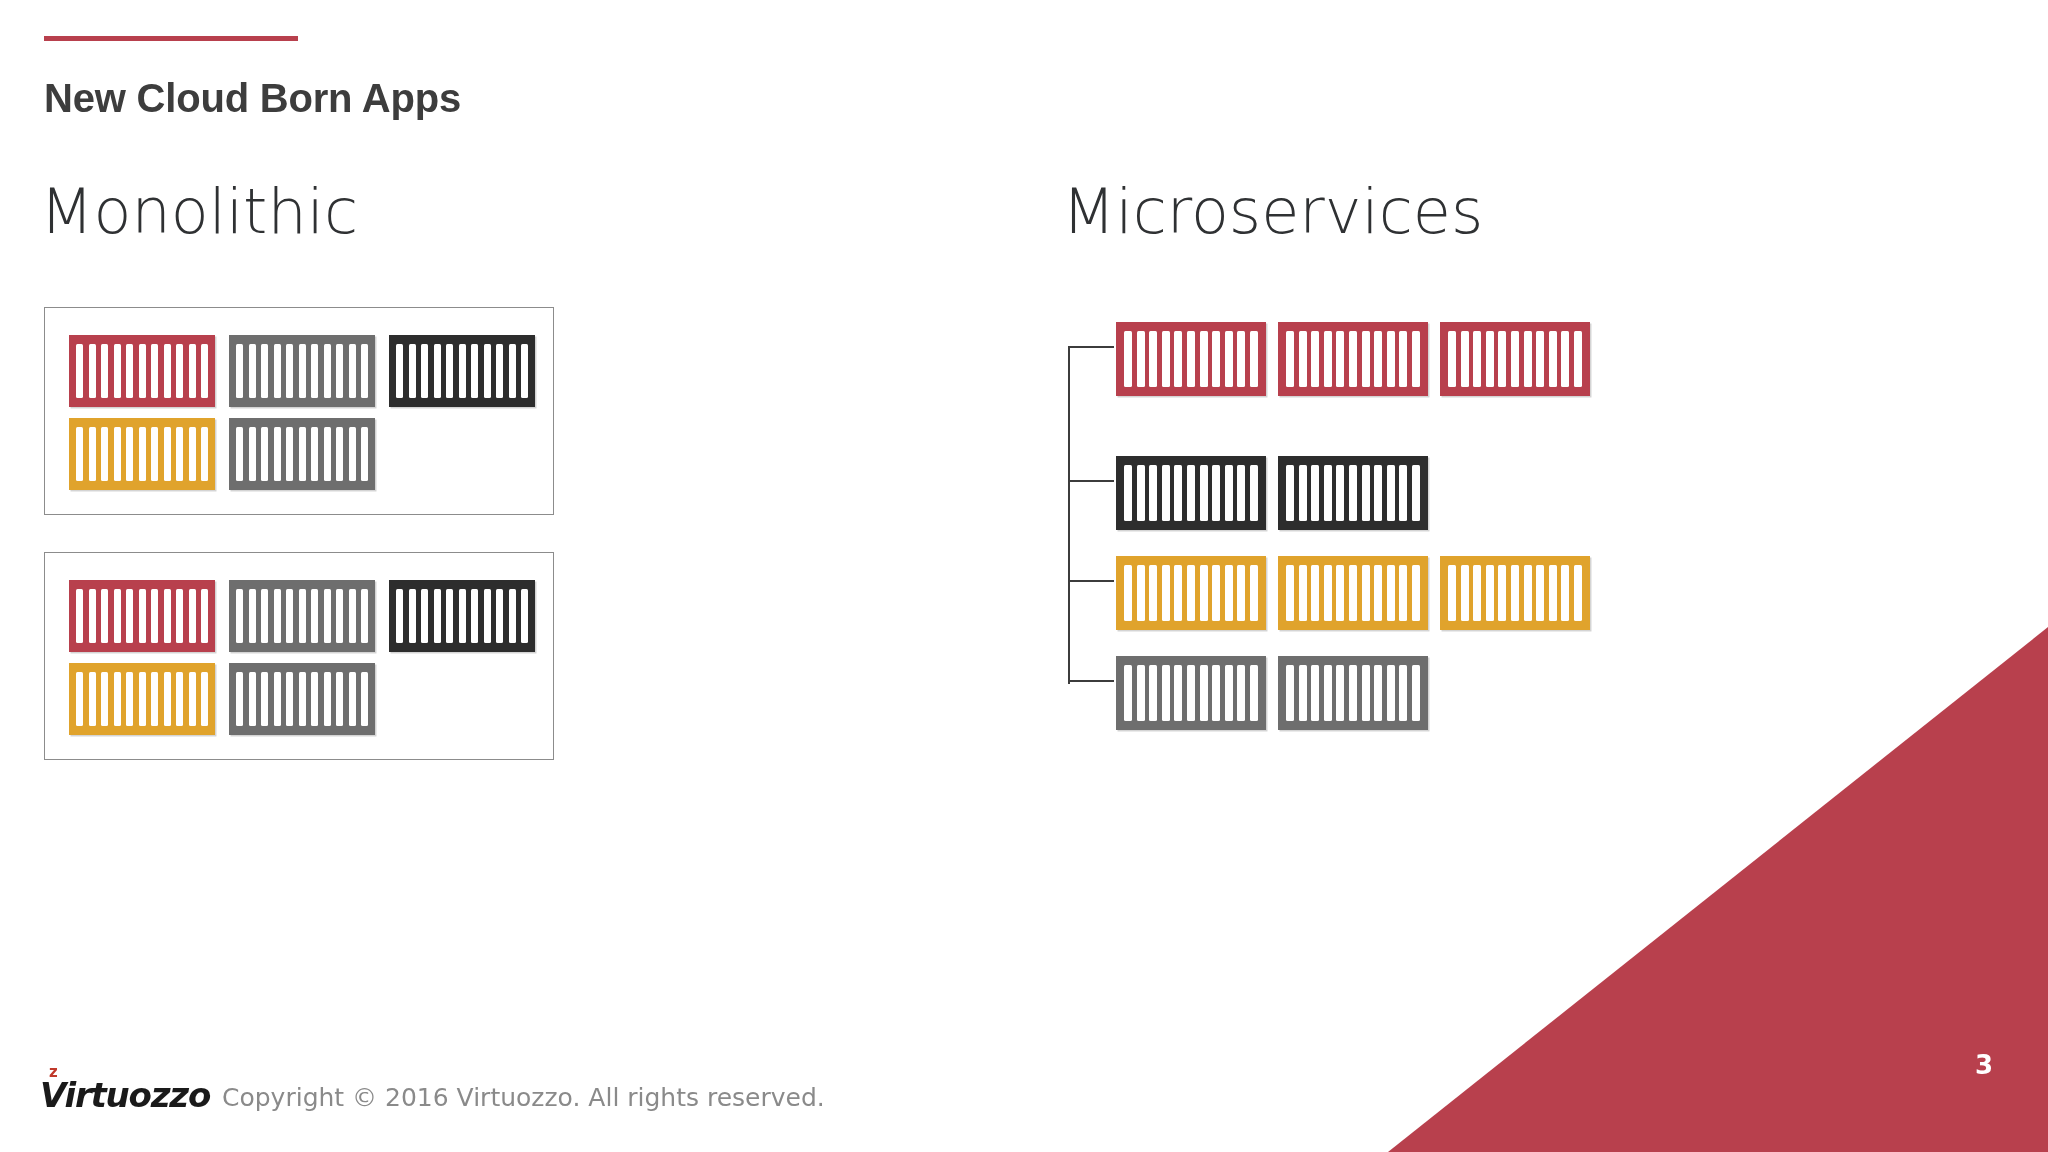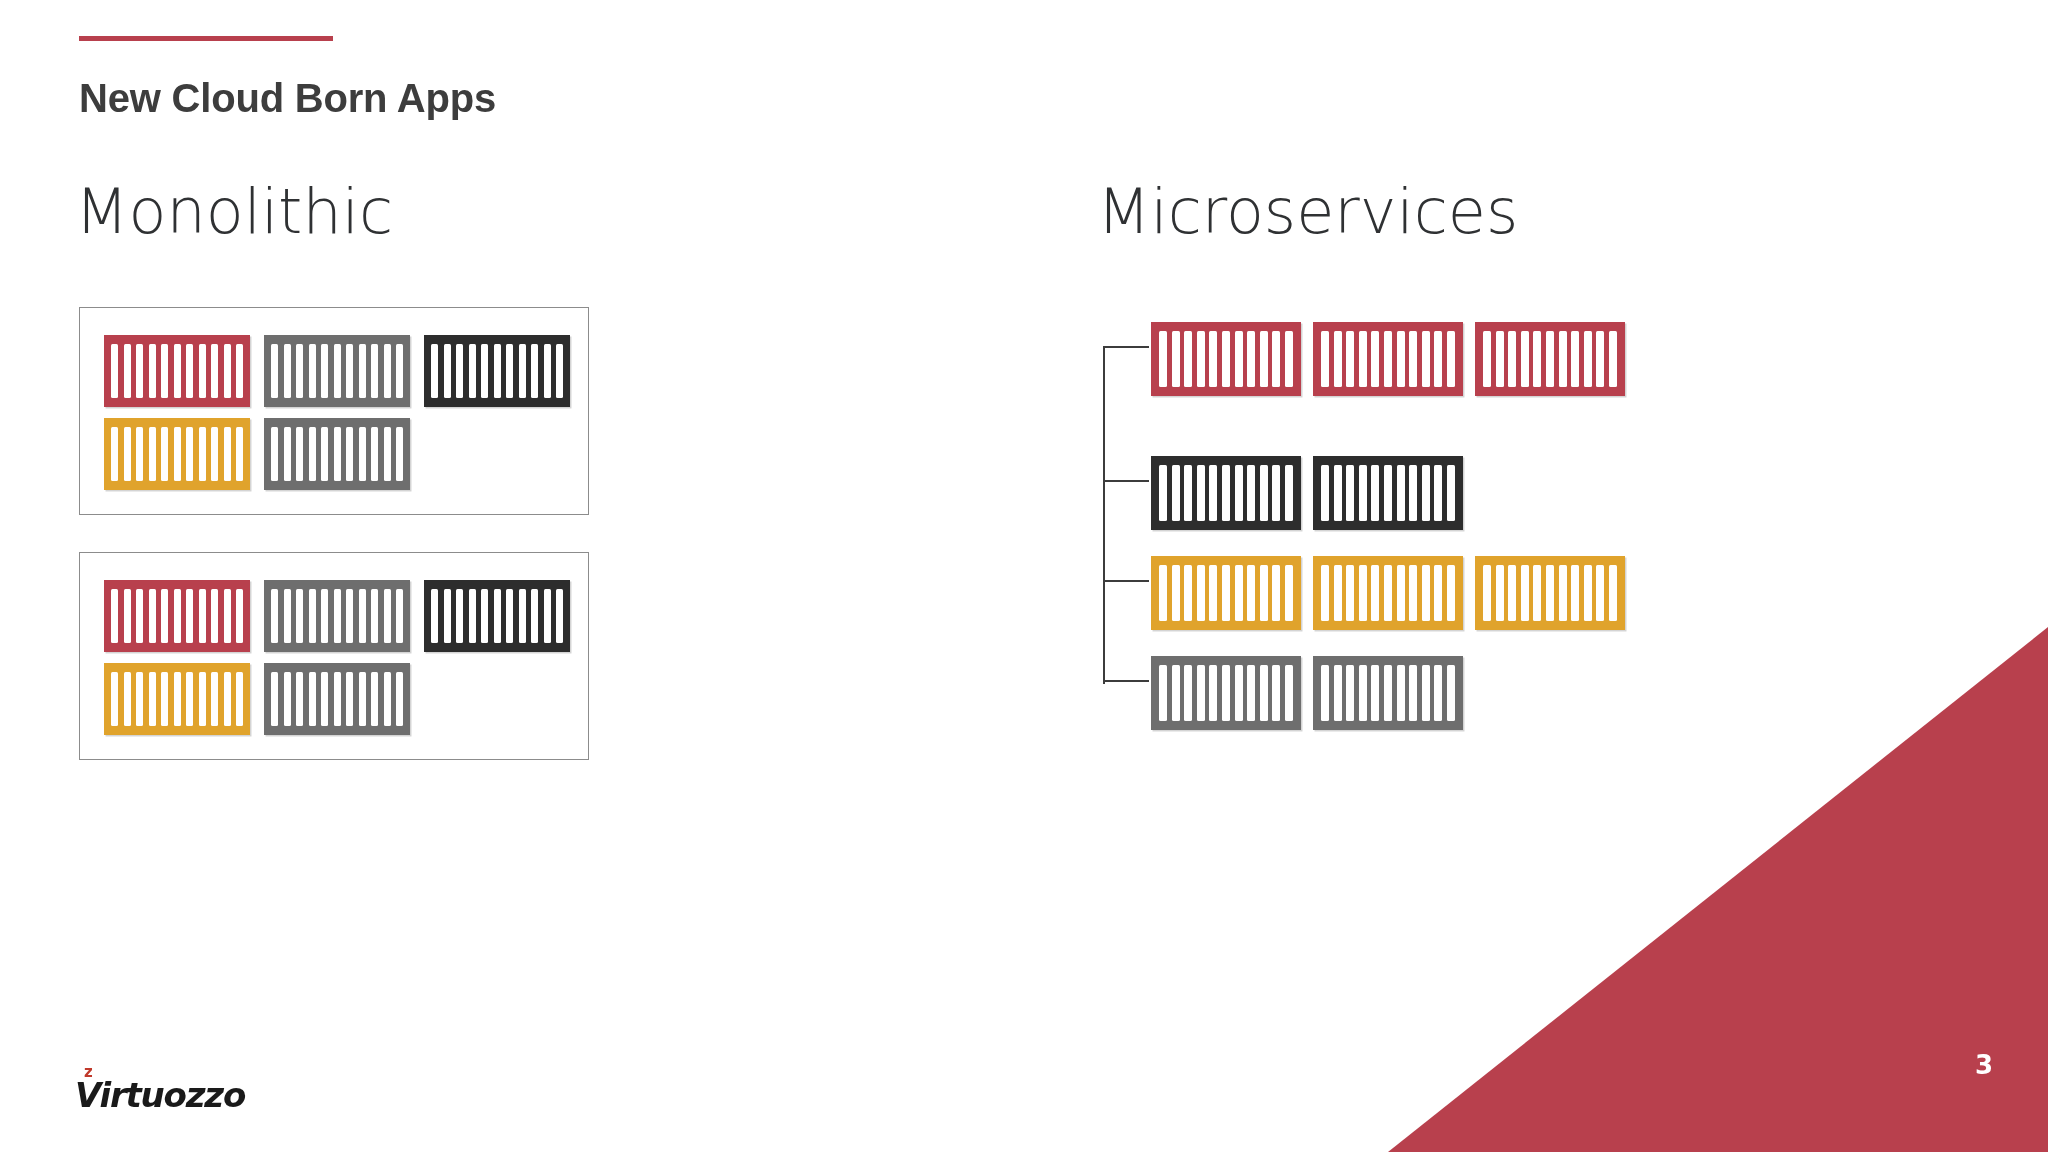--- a/index.html
+++ b/index.html
@@ -3,21 +3,21 @@
 <meta charset="utf-8">
 <style>
   html,body{margin:0;padding:0;}
   body{
     width:2048px;height:1152px;
     background:#ffffff;
     font-family:"Liberation Sans", sans-serif;
     overflow:hidden;
     position:relative;
   }
-  .slide{position:absolute;inset:0;overflow:hidden;margin-left:35px;}
+  .slide{position:absolute;inset:0;overflow:hidden;}
 
   
   .accent-rule{
     position:absolute;left:44px;top:36px;width:254px;height:5px;
     background:#b8404d;
   }
   .slide-title{
     position:absolute;left:44px;top:76px;
     font-size:40px;font-weight:bold;color:#3d3d3d;
     letter-spacing:-0.2px;white-space:nowrap;
@@ -424,20 +424,21 @@
       </div>
     </div>
 
   <div class="footer-logo">
     <div class="logo-wrap">
       <span class="logo-sup">z</span>
       <span class="logo-word"><span id="logo-initial">V</span><span id="logo-rest">irtuozzo</span></span>
     </div>
   </div>
 
+  <div class="footer-copy">Copyright © 2016 Virtuozzo. All rights reserved.</div>
 
   <div class="corner-wedge">
     <svg width="660" height="525" viewBox="0 0 660 525" xmlns="http://www.w3.org/2000/svg">
       <polygon points="660,0 660,525 0,525" fill="#b8404d"></polygon>
     </svg>
   </div>
 
   <div class="slide-number">3</div>
 
 </div>

